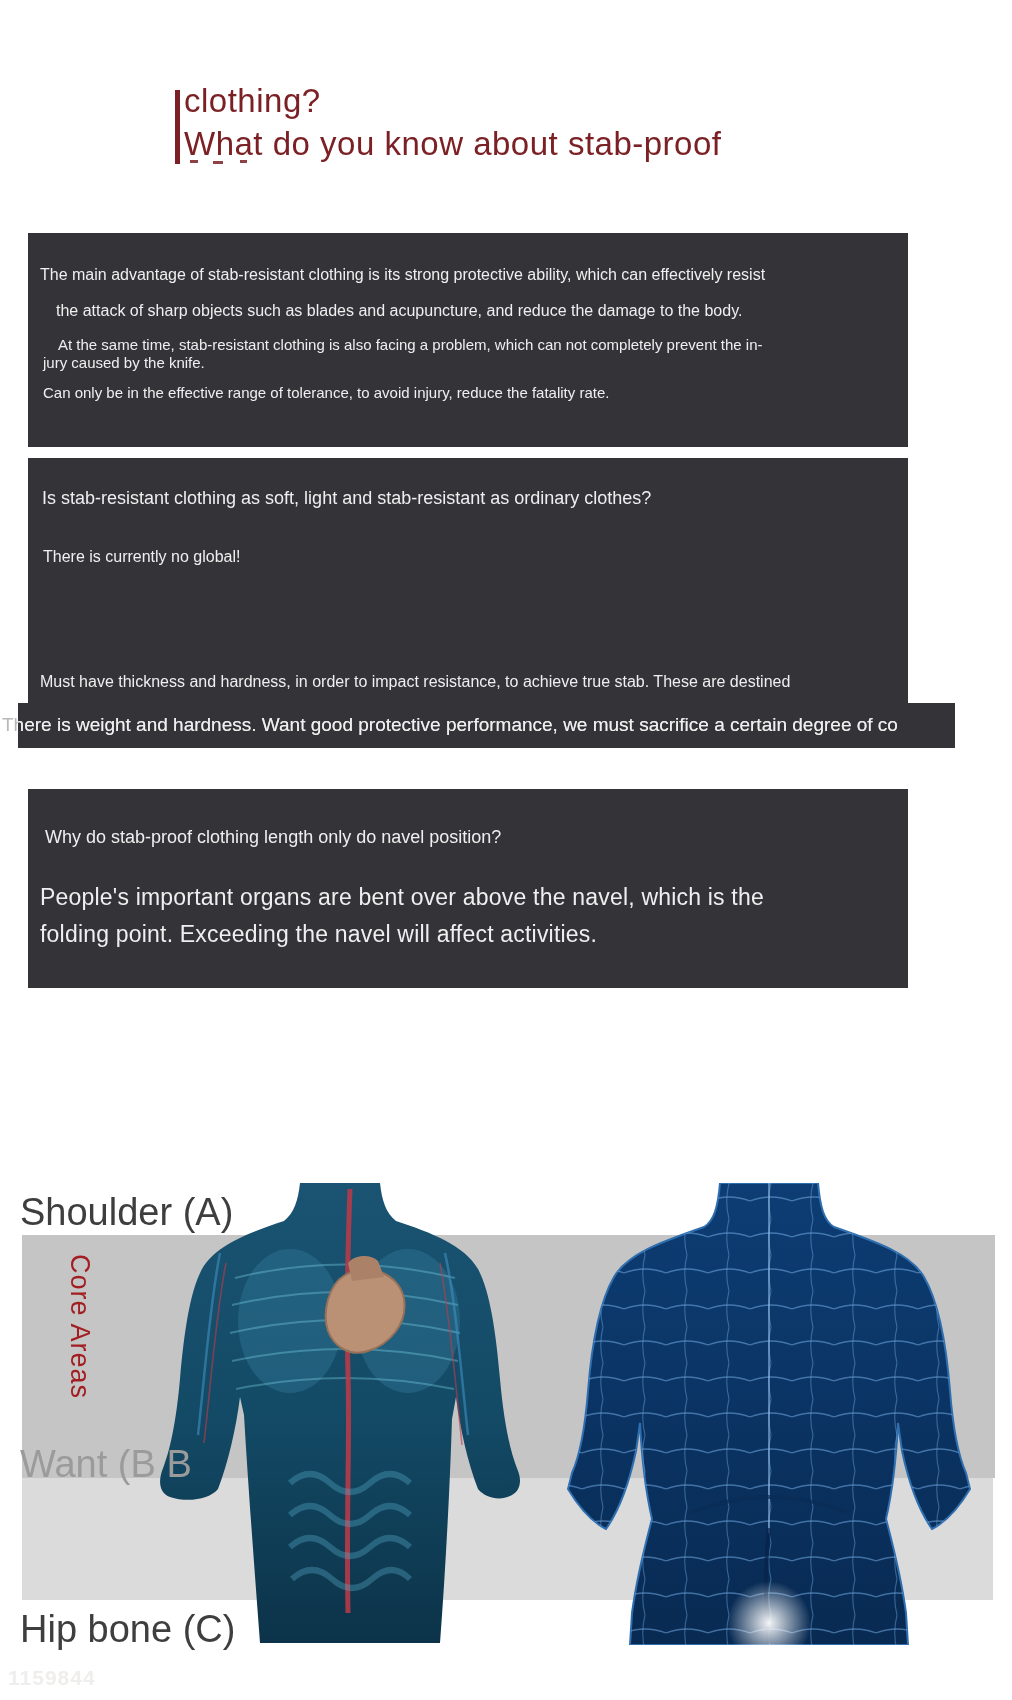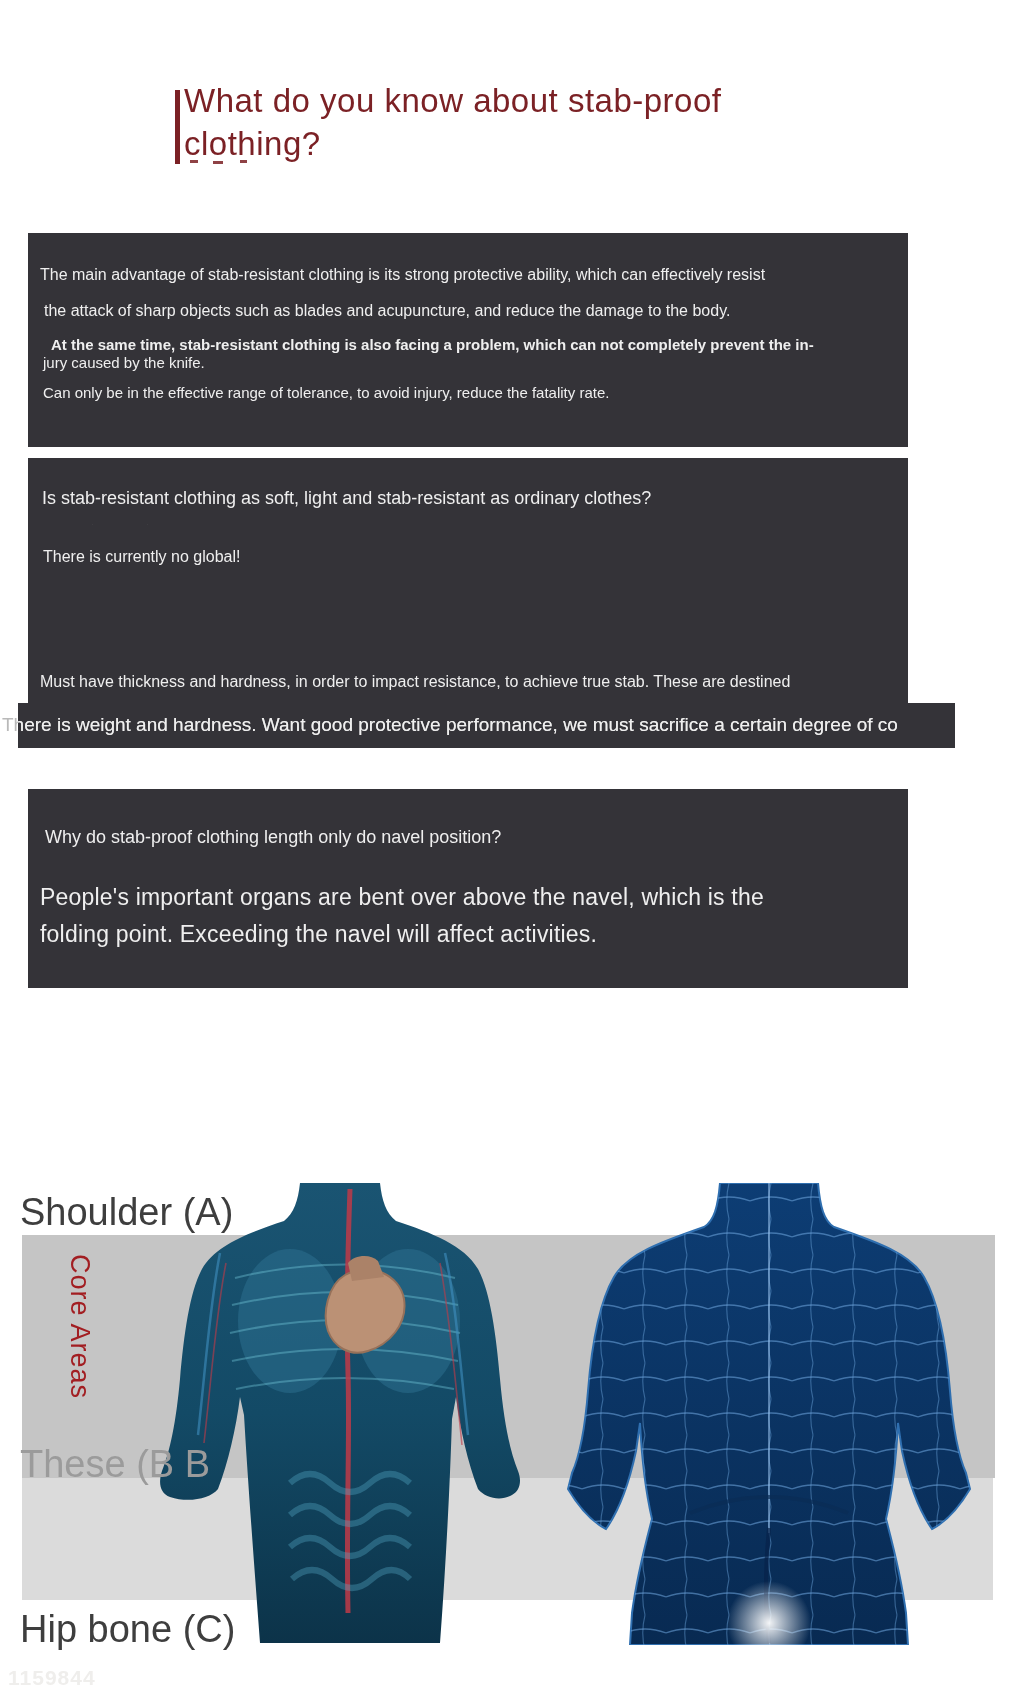--- a/index.html
+++ b/index.html
@@ -40,31 +40,31 @@
              color:var(--watermark_gray);letter-spacing:1px;z-index:6;}
   .fig{position:absolute;z-index:4;}
 </style>
 </head>
 <body>
 
 <div class="page">
 
   <div class="title-bar"></div>
   <div class="title-text">
+    <div>clothing?</div>
     <div>What do you know about stab-proof</div>
-    <div>clothing?</div>
   </div>
   <div class="u-mark" style="left:190px;top:160px;width:8px;"></div>
   <div class="u-mark" style="left:213px;top:161px;width:10px;"></div>
   <div class="u-mark" style="left:240px;top:160px;width:7px;"></div>
 
   <div class="card" style="top:207px;height:214px;">
     <div class="line t16" style="left:12px;top:33px;">The main advantage of stab-resistant clothing is its strong protective ability, which can effectively resist</div>
-    <div class="line t16" style="left:16px;top:69px;">the attack of sharp objects such as blades and acupuncture, and reduce the damage to the body.</div>
-    <div class="line t15" style="left:23px;top:103px;font-weight:bold;">At the same time, stab-resistant clothing is also facing a problem, which can not completely prevent the in-</div>
+    <div class="line t16" style="left:28px;top:69px;">the attack of sharp objects such as blades and acupuncture, and reduce the damage to the body.</div>
+    <div class="line t15" style="left:30px;top:103px;">At the same time, stab-resistant clothing is also facing a problem, which can not completely prevent the in-</div>
     <div class="line t15" style="left:15px;top:121px;">jury caused by the knife.</div>
     <div class="line t15" style="left:15px;top:151px;">Can only be in the effective range of tolerance, to avoid injury, reduce the fatality rate.</div>
   </div>
 
   <div class="card" style="top:432px;height:271px;text-decoration:underline;">
     <div class="line t18" style="left:14px;top:30px;">Is stab-resistant clothing as soft, light and stab-resistant as ordinary clothes?</div>
     <div class="line clipped" style="left:14px;top:59px;">– ·– ··– · – ·</div>
     <div class="line t16" style="left:15px;top:90px;">There is currently no global!</div>
     <div class="line t16" style="left:12px;top:215px;">Must have thickness and hardness, in order to impact resistance, to achieve true stab. These are destined</div>
     <div class="line clipped" style="left:12px;top:241px;">– —·– · ·– ·· –</div>
@@ -143,17 +143,17 @@
     <g clip-path="url(#bodyclip)">
       <path d="M229,0 V350" stroke="#9cc4ee" stroke-width="1.5" fill="none" opacity="0.7"></path>
       <path d="M150,330 Q229,298 308,330" stroke="#0a2c55" stroke-width="4" fill="none" opacity="0.7"></path>
       <path d="M229,345 C225,385 225,425 229,460" stroke="#07224a" stroke-width="4" fill="none" opacity="0.7"></path>
       <circle cx="229" cy="440" r="42" fill="url(#glow)"></circle>
     </g>
   </svg>
 
   <div class="big-label" style="left:20px;top:1191px;">Shoulder (A)</div>
   <div class="core-label">Core Areas</div>
-  <div class="big-label navel" style="left:20px;top:1443px;">These (B B</div>
+  <div class="big-label navel" style="left:20px;top:1443px;">Want (B B</div>
   <div class="big-label" style="left:20px;top:1608px;">Hip bone (C)</div>
   <div class="watermark">1159844</div>
 
 </div>
 
 </body></html>

